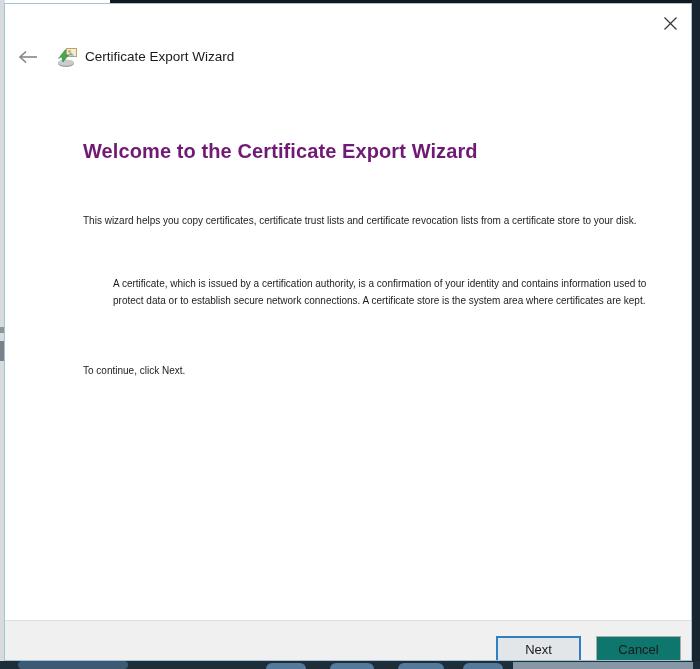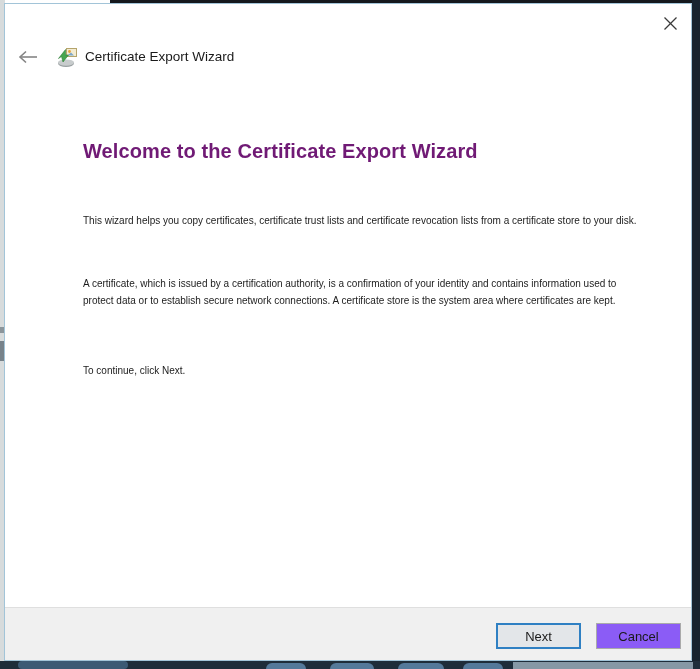--- a/index.html
+++ b/index.html
@@ -76,43 +76,43 @@
   .heading {
     position: absolute; left: 78px; top: 136px; width: 560px;
     font-size: 20px; font-weight: bold; color: #701a75;
     letter-spacing: 0.1px;
   }
   .para {
     position: absolute; left: 78px; width: 556px;
     font-size: 10px; line-height: 17px; color: #1c1c1c;
   }
   .para1 { top: 208px; }
-  .para2 { top: 271px; }
+  .para2 { top: 271px; margin-left: 30px; }
   .para3 { top: 358px; }
 
   
   .footer {
-    position: absolute; left: 0; bottom: 0; width: 100%; height: 53px;
+    position: absolute; left: 0; bottom: 0; width: 100%; height: 40px;
     background: #f0f0f0; border-top: 1px solid #dfdfdf;
   }
   .btn {
     position: absolute; top: 15px; width: 85px; height: 26px;
     font-family: "Liberation Sans", "DejaVu Sans", sans-serif;
     font-size: 13px; color: #1a1a1a;
     display: flex; align-items: center; justify-content: center;
     cursor: default;
   }
   .btn-next {
     left: 491px;
     background: #e3e6e9;
     border: 2px solid #2f80c3;
   }
   .btn-cancel {
     left: 591px;
-    background: #8b5cf6;
+    background: #0f766e;
     border: 1px solid #aaaaaa;
   }
 </style>
 </head>
 <body>
 
 <div id="stage">
 
   <div class="backdrop-left">
     <div class="frag1"></div>

